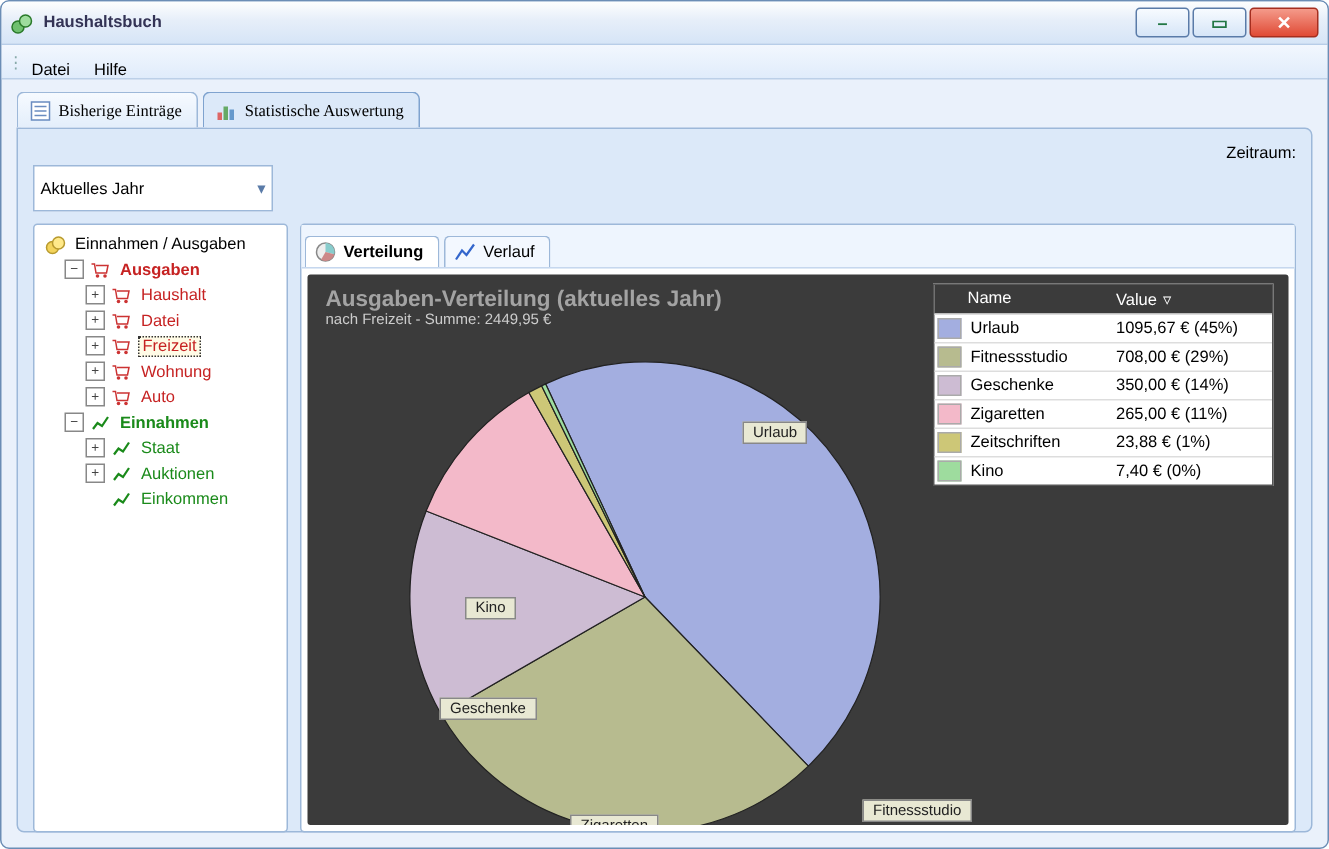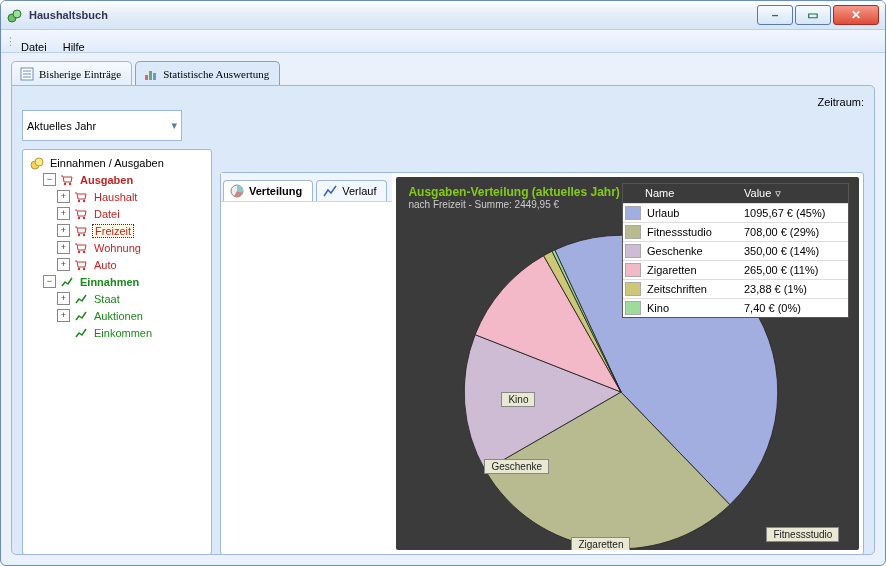--- a/index.html
+++ b/index.html
@@ -18,44 +18,44 @@
   .content{position:absolute;top:50px;left:0;right:0;bottom:0;padding:6px 10px 10px 10px;box-sizing:border-box;}
   .maintabs{display:flex;align-items:flex-end;height:28px;font-family:Liberation Serif, serif;}
   .maintab{border:1px solid #9db8d9;border-bottom:none;border-radius:5px 5px 0 0;background:linear-gradient(#f6faff,#e3eefb);padding:5px 10px 4px 8px;margin-right:3px;display:flex;align-items:center;gap:5px;cursor:default;}
   .maintab.active{background:#dce9f9;border-color:#7fa3cf;}
   .maintab .ico{width:14px;height:14px;display:flex;align-items:center;justify-content:center;}
   .tabpanel{border:1px solid #9db8d9;border-radius:0 5px 5px 5px;background:#dce9f9;padding:10px;height:calc(100% - 28px);box-sizing:border-box;}
   .label{color:#000;text-align:right;}
   .select{width:160px;height:31px;border:1px solid #9db8d9;background:#fff;display:flex;align-items:center;justify-content:space-between;padding:0 4px;box-sizing:border-box;margin-top:2px;}
   .select .chev{color:#5a7ba8;}
   .body{display:flex;gap:8px;margin-top:8px;height:calc(100% - 42px);}
-  .tree{width:190px;border:1px solid #9db8d9;background:#fff;border-radius:3px;padding:4px 2px;box-sizing:border-box;overflow:auto;}
+  .tree{width:170px;border:1px solid #9db8d9;background:#fff;border-radius:3px;padding:4px 2px;box-sizing:border-box;overflow:auto;}
   .tn{display:flex;align-items:center;gap:3px;height:17px;white-space:nowrap;}
   .tw{width:11px;height:11px;border:1px solid #888;background:#fff;display:flex;align-items:center;justify-content:center;font-size:9px;line-height:1;color:#444;flex:none;}
   .ti{width:16px;height:14px;display:flex;align-items:center;justify-content:center;flex:none;}
   .tn .lbl{padding:0 2px;}
   .tn.sel .lbl{border:1px dotted #333;background:#fffbe6;}
   .red{color:#c62222;}
   .green{color:#1a8a1a;}
   .bold{font-weight:bold;}
-  .chartpane{flex:1;border:1px solid #9db8d9;background:#fff;border-radius:3px;box-sizing:border-box;display:flex;flex-direction:row;margin-top:23px;}
+  .chartpane{flex:1;border:1px solid #9db8d9;background:#fff;border-radius:3px;box-sizing:border-box;display:flex;flex-direction:column;}
   .subtabs{display:flex;align-items:flex-end;height:26px;padding:2px 2px 0 2px;background:#eef5fe;border-bottom:1px solid #c6d7ee;}
   .subtab{border:1px solid #9db8d9;border-bottom:none;border-radius:4px 4px 0 0;padding:3px 10px 3px 6px;margin-right:3px;display:flex;align-items:center;gap:5px;background:#f3f8ff;}
   .subtab.active{background:#fff;}
   .subtab .ico{width:14px;height:14px;display:flex;align-items:center;justify-content:center;}
   .chartarea{flex:1;background:#3b3b3b;margin:4px;border-radius:2px;position:relative;overflow:hidden;}
-  .chart-title{color:#84cc16;font-weight:bold;font-size:12px;padding:8px 12px 0 12px;}
+  .chart-title{color:#a3a3a3;font-weight:bold;font-size:15px;padding:8px 12px 0 12px;}
   .chart-sub{color:#ccc;font-size:10px;padding:0 12px 4px 12px;}
   .pie{position:absolute;left:60px;top:50px;width:330px;height:330px;}
   .slice-label{position:absolute;background:#e8e8d3;border:1px solid #888;padding:1px 6px;font-size:10px;color:#222;}
   .legend{position:absolute;right:10px;top:6px;background:#fff;border:1px solid #555;min-width:225px;}
   .legend-head{background:#3b3b3b;color:#fff;display:flex;font-weight:normal;}
   .legend-head .c1{flex:0 0 18px;}
   .legend-head .c2{flex:1;padding:3px 4px;}
-  .legend-head .c3{flex:0 0 100px;padding:3px 4px;display:flex;gap:4px;}
+  .legend-head .c3{flex:0 0 100px;padding:3px 4px;display:flex;align-items:center;gap:4px;}
   .legend-row{display:flex;align-items:center;border-top:1px solid #ddd;}
   .legend-row .sw{width:14px;height:12px;margin:2px;border:1px solid #aaa;}
   .legend-row .nm{flex:1;padding:2px 4px;}
   .legend-row .vl{flex:0 0 100px;padding:2px 4px;}
   .ind1{margin-left:4px;} .ind2{margin-left:18px;} .ind3{margin-left:32px;} .noexp{width:13px;display:inline-block;}
 </style>
 </head>
 <body>
 
 <div class="window">

